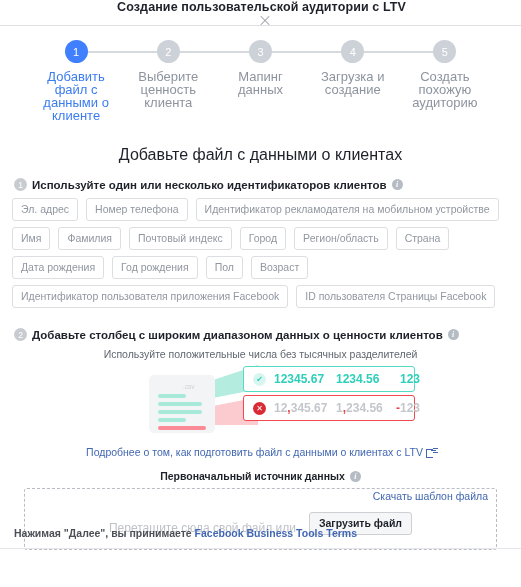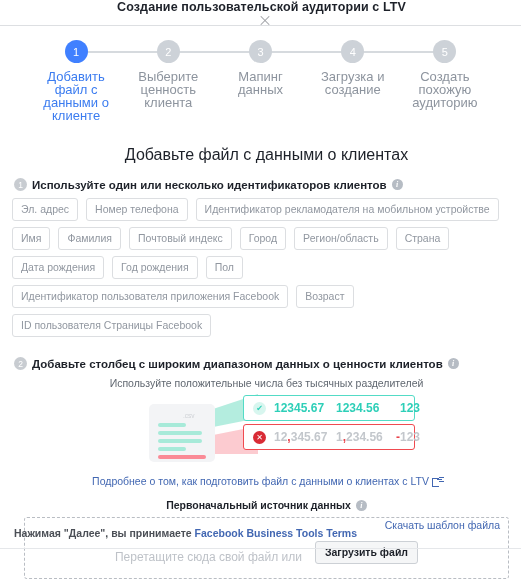--- a/index.html
+++ b/index.html
@@ -94,21 +94,21 @@
     font-size: 13px;
     line-height: 13px;
     text-align: center;
     color: #8d949e;
     max-width: 92px;
   }
   .step.active .step-label { color: #3b7cf0; }
 
   
   .content {
-    padding: 12px 0 0 12px;
+    padding: 12px 12px 0 12px;
   }
   .page-title {
     text-align: center;
     font-size: 16px;
     color: #1d2129;
     margin: 6px 0 14px 0;
     font-weight: normal;
   }
 
   .section-head {
@@ -415,22 +415,22 @@
       <div class="chip">Идентификатор рекламодателя на мобильном устройстве</div>
       <div class="chip">Имя</div>
       <div class="chip">Фамилия</div>
       <div class="chip">Почтовый индекс</div>
       <div class="chip">Город</div>
       <div class="chip">Регион/область</div>
       <div class="chip">Страна</div>
       <div class="chip">Дата рождения</div>
       <div class="chip">Год рождения</div>
       <div class="chip">Пол</div>
+      <div class="chip">Возраст</div>
       <div class="chip">Идентификатор пользователя приложения Facebook</div>
-      <div class="chip">Возраст</div>
       <div class="chip">ID пользователя Страницы Facebook</div>
     </div>
 
   <div class="section-head">
     <span class="num-badge">2</span>
     <span class="section-title">Добавьте столбец с широким диапазоном данных о ценности клиентов</span>
     <span class="info-icon">i</span>
   </div>
 
   <div class="ltv-caption">Используйте положительные числа без тысячных разделителей</div>

